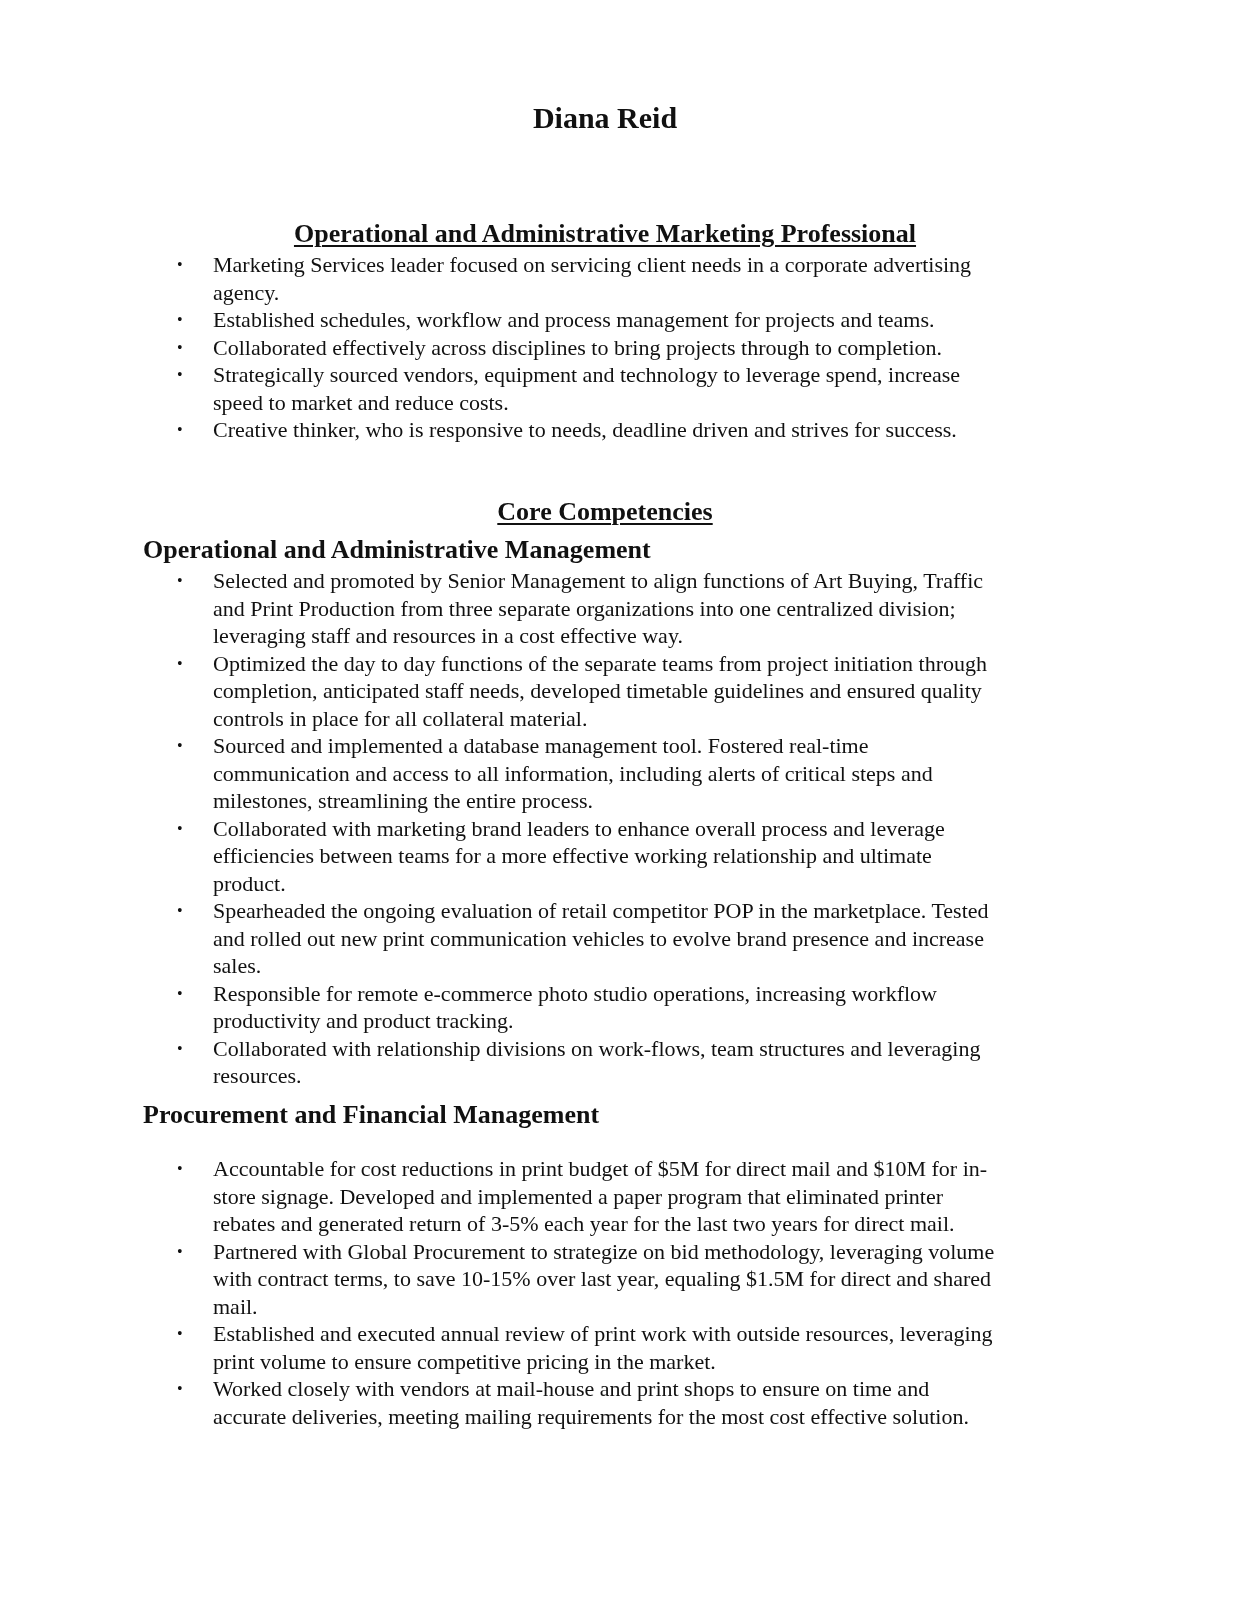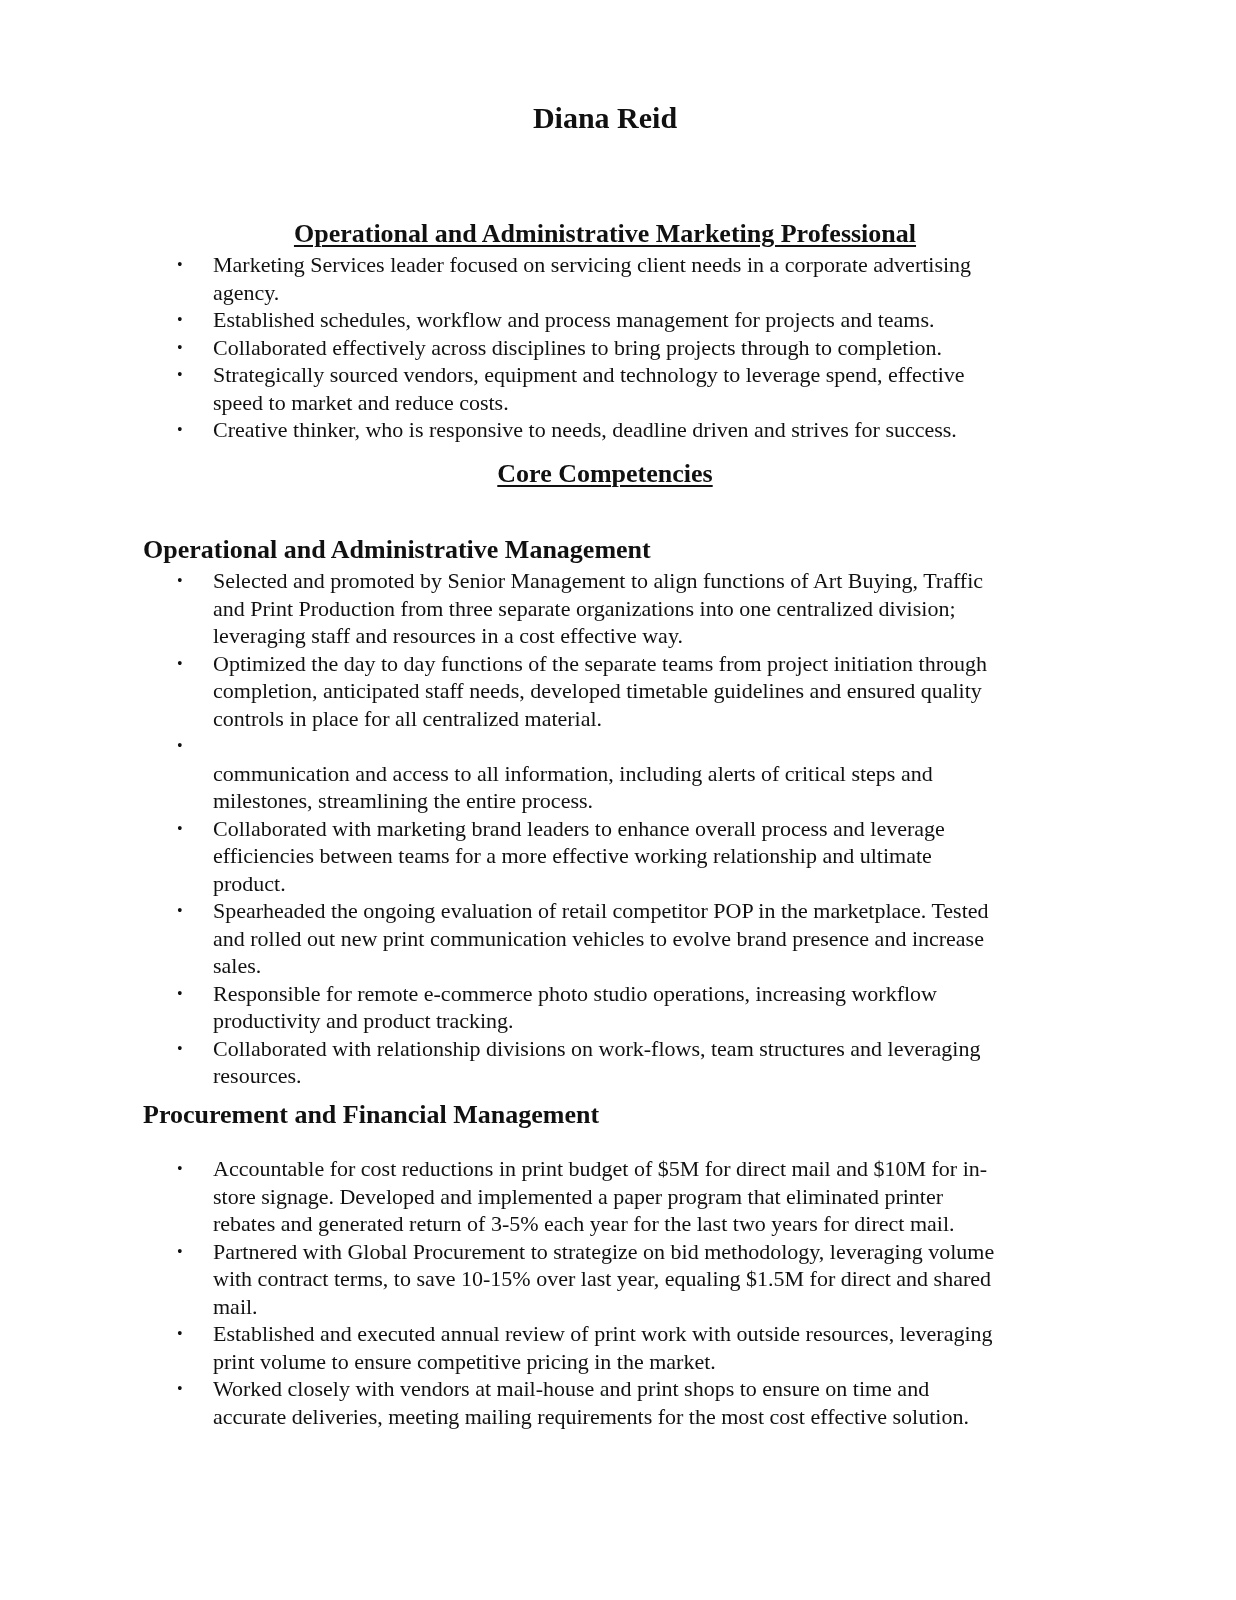--- a/index.html
+++ b/index.html
@@ -104,51 +104,51 @@
     <li>
       <span class="bullet">•</span>
       <span>Established schedules, workflow and process management for projects and teams.</span>
     </li>
     <li>
       <span class="bullet">•</span>
       <span>Collaborated effectively across disciplines to bring projects through to completion.</span>
     </li>
     <li>
       <span class="bullet">•</span>
-      <span>Strategically sourced vendors, equipment and technology to leverage spend, effective</span><br>
+      <span>Strategically sourced vendors, equipment and technology to leverage spend, increase</span><br>
       <span>speed to market and reduce costs.</span>
     </li>
     <li>
       <span class="bullet">•</span>
       <span>Creative thinker, who is responsive to needs, deadline driven and strives for success.</span>
     </li>
   </ul>
 
-  <div class="centered-heading" style="top:458px;">
+  <div class="centered-heading" style="top:496px;">
     <span>Core Competencies</span>
   </div>
 
   <div class="sub-heading" style="top:534px;">Operational and Administrative Management</div>
 
   <ul class="bullets" style="top:567px;">
     <li>
       <span class="bullet">•</span>
       <span>Selected and promoted by Senior Management to align functions of Art Buying, Traffic</span><br>
       <span>and Print Production from three separate organizations into one centralized division;</span><br>
       <span>leveraging staff and resources in a cost effective way.</span>
     </li>
     <li>
       <span class="bullet">•</span>
       <span>Optimized the day to day functions of the separate teams from project initiation through</span><br>
       <span>completion, anticipated staff needs, developed timetable guidelines and ensured quality</span><br>
-      <span>controls in place for all centralized material.</span>
-    </li>
-    <li>
-      <span class="bullet">•</span>
-      <br>
+      <span>controls in place for all collateral material.</span>
+    </li>
+    <li>
+      <span class="bullet">•</span>
+      <span>Sourced and implemented a database management tool.  Fostered real-time</span><br>
       <span>communication and access to all information, including alerts of critical steps and</span><br>
       <span>milestones, streamlining the entire process.</span>
     </li>
     <li>
       <span class="bullet">•</span>
       <span>Collaborated with marketing brand leaders to enhance overall process and leverage</span><br>
       <span>efficiencies between teams for a more effective working relationship and ultimate</span><br>
       <span>product.</span>
     </li>
     <li>

